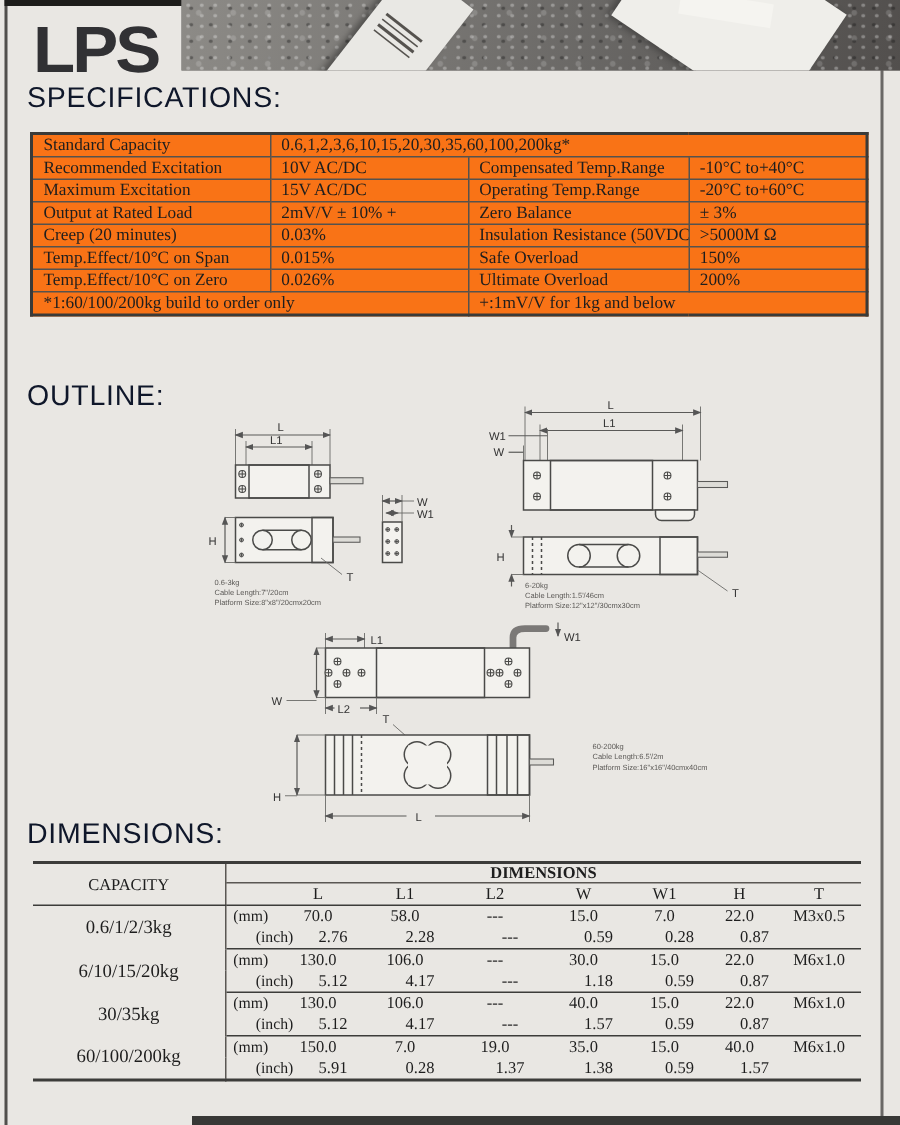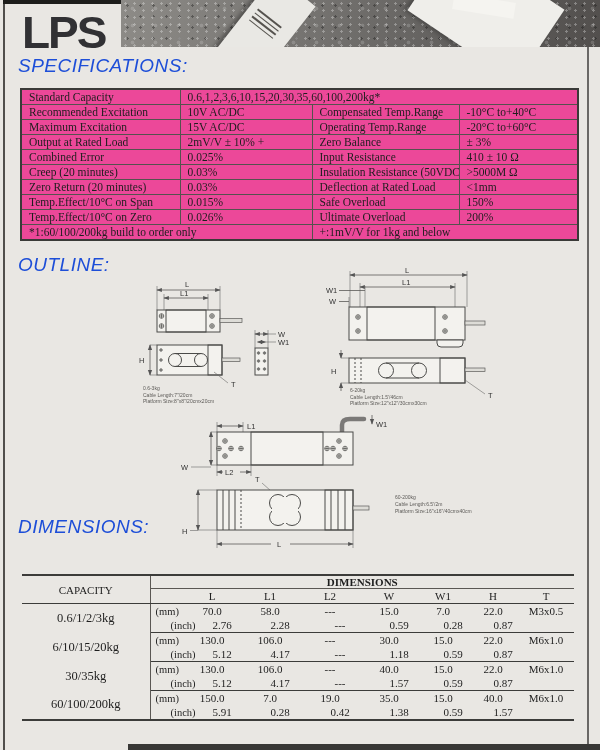--- a/index.html
+++ b/index.html
@@ -25,25 +25,25 @@
   .cell-beam{position:absolute;left:118px;top:-20px;width:52px;height:98px;background:#e9e8e4;
      transform:rotate(38deg);box-shadow:-3px 2px 4px rgba(0,0,0,.35);}
   .beam-label{position:absolute;left:8px;top:34px;width:30px;}
   .beam-label i{display:block;height:1.5px;background:#55524e;margin:3px 0;}
   .beam-screw{position:absolute;width:5px;height:5px;border-radius:50%;background:#a9a7a2;border:1px solid #8b8985;}
   .cell-beam2{position:absolute;left:300px;top:-34px;width:130px;height:88px;background:#efeeea;
      transform:rotate(34deg);box-shadow:-3px 2px 5px rgba(0,0,0,.3);}
   .cell-bit{position:absolute;left:332px;top:-2px;width:62px;height:16px;background:#f5f4f0;transform:rotate(9deg);}
 
   .sec-h{position:absolute;left:18px;font-family:"Liberation Sans",sans-serif;font-size:19px;
-         letter-spacing:.5px;color:#1d4ed8;font-style:italic;}
-  #h-spec{top:55px;} #h-outline{top:254px;} #h-dims{top:516px;}
+         letter-spacing:.5px;color:#0f172a;}
+  #h-spec{top:55px;} #h-outline{top:254px;} #h-dims{top:546px;}
 
   
-  table{border-collapse:collapse;background:#ec4899;}
+  table{border-collapse:collapse;background:#f97316;}
   .spec{position:absolute;left:20px;top:88px;width:557px;table-layout:fixed;
         border:2px solid #3a3a38;}
   .spec td{border:1px solid #55524e;font-size:11.5px;height:14px;padding:0 2px 0 7px;
            white-space:nowrap;overflow:hidden;}
   .spec col.c1{width:159px;} .spec col.c2{width:132px;} .spec col.c3{width:147px;} .spec col.c4{width:119px;}
 
   
   .dims{position:absolute;left:22px;top:574px;width:552px;table-layout:fixed;
         border-top:2px solid #3c3c3a;border-bottom:2px solid #3c3c3a;background:transparent;}
   .dims td{font-size:11px;text-align:center;padding:0;height:14px;white-space:nowrap;}
@@ -116,36 +116,24 @@
     <td>Operating Temp.Range</td>
     <td>-20°C to+60°C</td>
   </tr>
   <tr>
     <td>Output at Rated Load</td>
     <td>2mV/V ± 10% +</td>
     <td>Zero Balance</td>
     <td>± 3%</td>
   </tr>
   <tr>
-    <td>Combined Error</td>
-    <td>0.025%</td>
-    <td>Input Resistance</td>
-    <td>410 ± 10 Ω</td>
-  </tr>
-  <tr>
     <td>Creep (20 minutes)</td>
     <td>0.03%</td>
     <td>Insulation Resistance (50VDC)</td>
     <td>&gt;5000M Ω</td>
-  </tr>
-  <tr>
-    <td>Zero Return (20 minutes)</td>
-    <td>0.03%</td>
-    <td>Deflection at Rated Load</td>
-    <td>&lt;1mm</td>
   </tr>
   <tr>
     <td>Temp.Effect/10°C on Span</td>
     <td>0.015%</td>
     <td>Safe Overload</td>
     <td>150%</td>
   </tr>
   <tr>
     <td>Temp.Effect/10°C on Zero</td>
     <td>0.026%</td>
@@ -461,21 +449,21 @@
     <td>19.0</td>
     <td>35.0</td>
     <td>15.0</td>
     <td>40.0</td>
     <td>M6x1.0</td>
   </tr>
   <tr class="inch">
     <td class="unit">(inch)</td>
     <td>5.91</td>
     <td>0.28</td>
-    <td>0.42</td>
+    <td>1.37</td>
     <td>1.38</td>
     <td>0.59</td>
     <td>1.57</td>
     <td></td>
   </tr>
 </tbody>
   </table>
 
 <div class="edge-bottom"></div>
 

